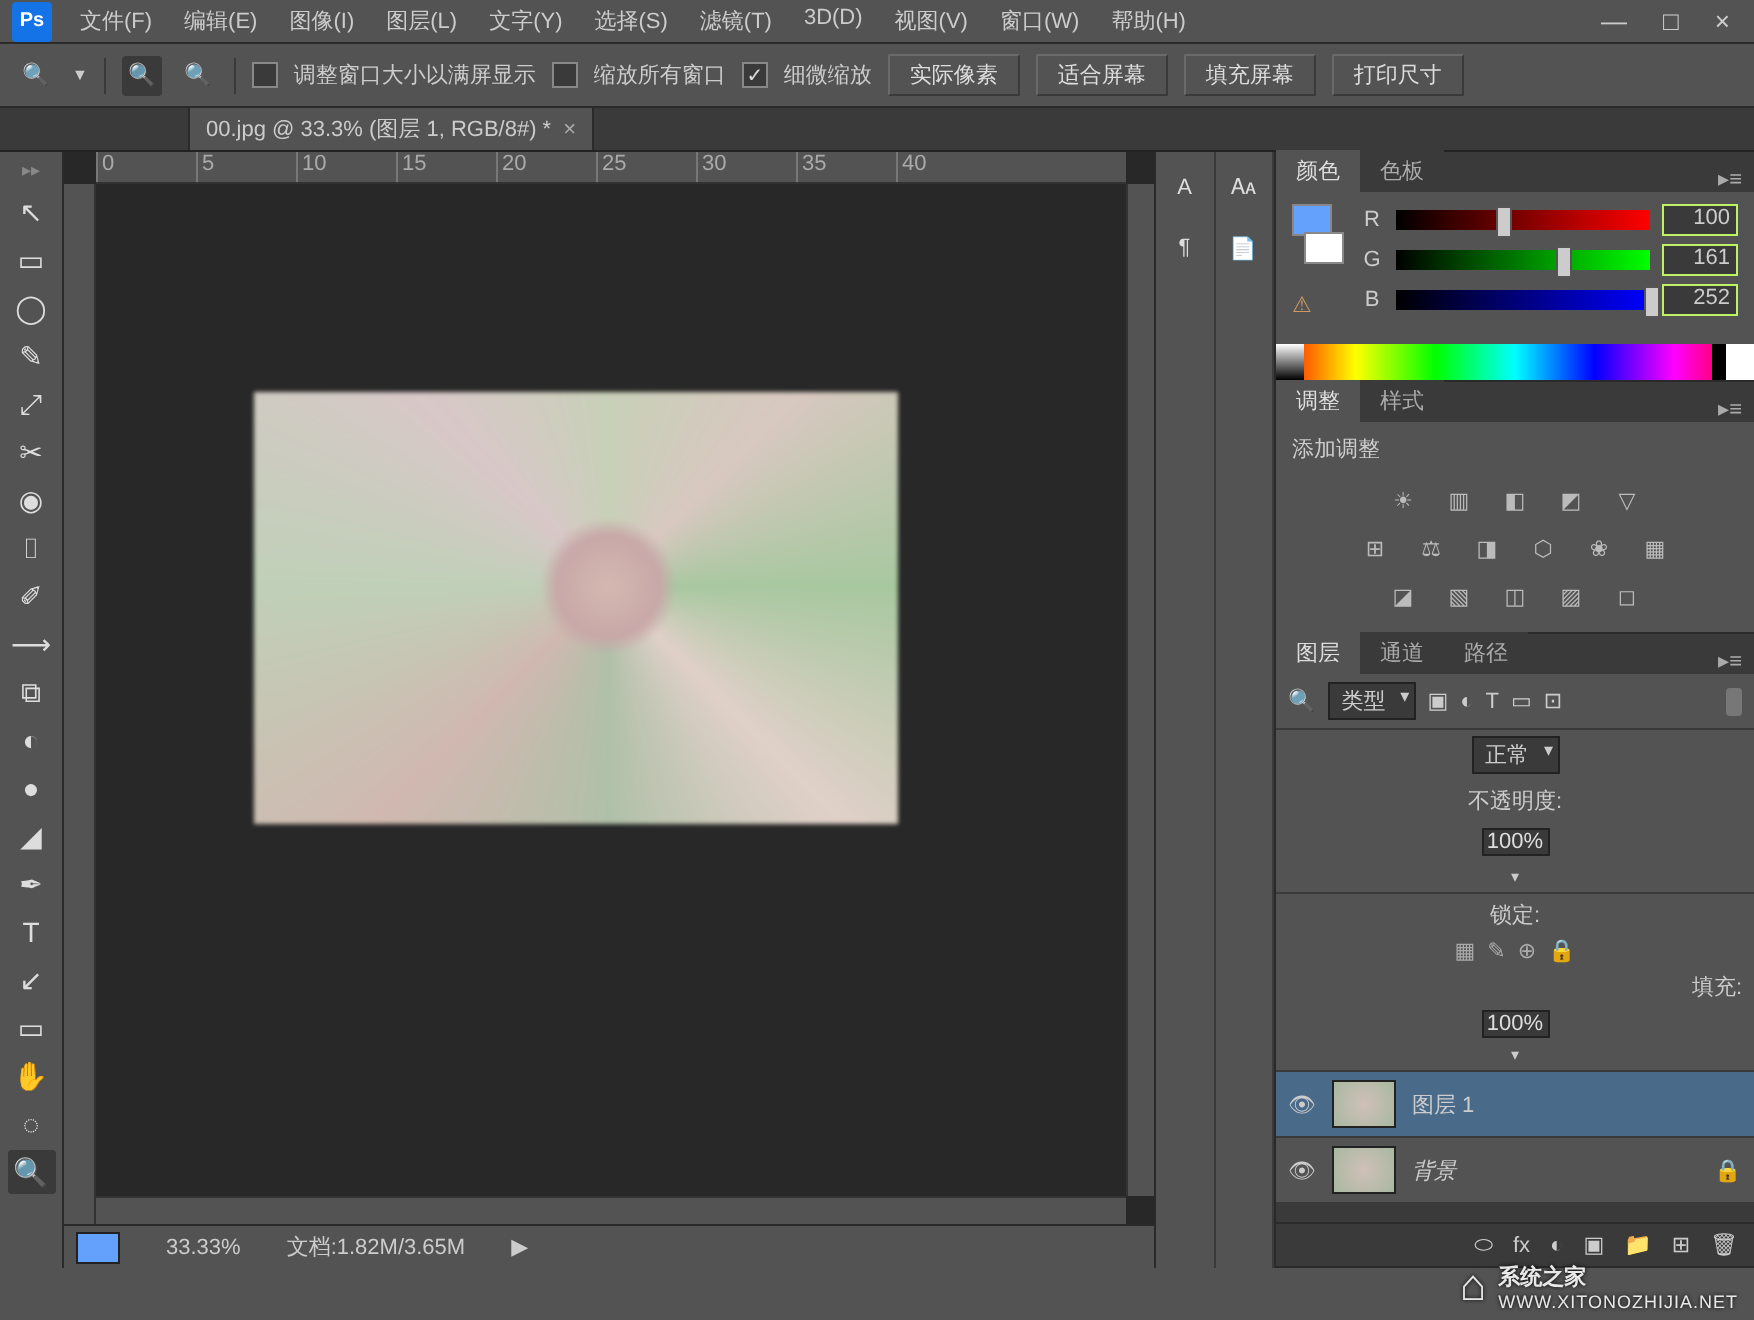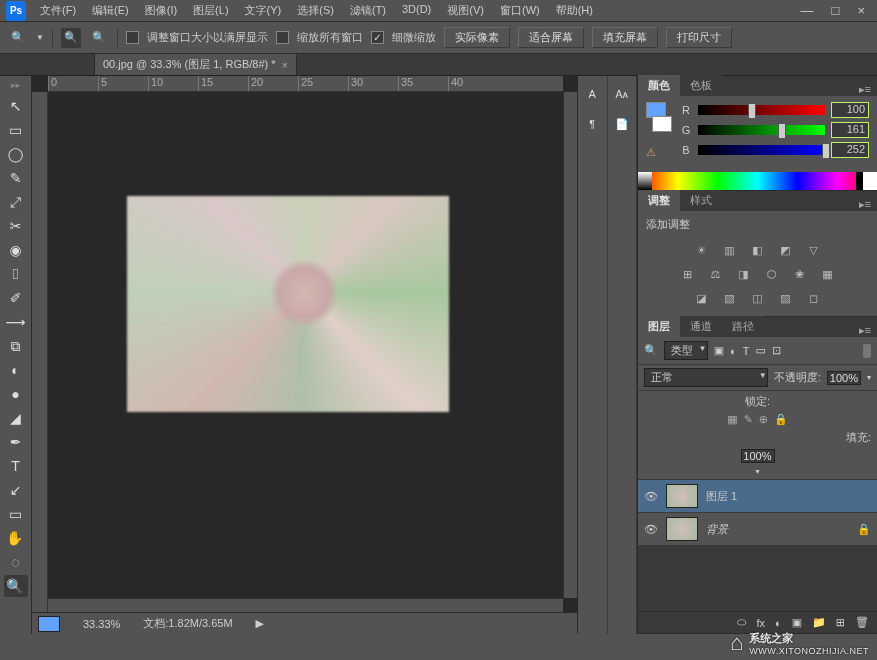--- a/index.html
+++ b/index.html
@@ -31,21 +31,21 @@
 .scroll-h { position: absolute; bottom: 22px; left: 16px; right: 14px; height: 14px; background: #535353; border-top: 1px solid #333; }
 .scroll-v { position: absolute; top: 16px; right: 0; bottom: 36px; width: 14px; background: #535353; border-left: 1px solid #333; }
 .status { position: absolute; bottom: 0; left: 0; right: 0; height: 22px; background: #535353; display: flex; align-items: center; padding: 0 6px; gap: 23px; border-top: 1px solid #2a2a2a; }
 .status .sw { width: 22px; height: 16px; background: #64a1fc; border: 1px solid #222; }
 .midstrip { width: 60px; background: #535353; border-left: 1px solid #2a2a2a; display: flex; }
 .midcol { width: 30px; display: flex; flex-direction: column; align-items: center; padding-top: 8px; gap: 10px; border-right: 1px solid #3a3a3a; }
 .panels { width: 240px; background: #535353; border-left: 1px solid #2a2a2a; display: flex; flex-direction: column; }
 .panel { border-bottom: 1px solid #2a2a2a; }
 .panel-tabs { display: flex; background: #3a3a3a; height: 20px; align-items: flex-end; }
 .ptab { padding: 3px 10px; background: #3a3a3a; cursor: pointer; color: #aaa; font-size: 11px; }
-.ptab.active { background: #535353; color: #ddd; font-weight: bold; }
+.ptab.active { background: #535353; color: #ddd; }
 .panel-body { padding: 6px 8px; }
 .color-row { display: flex; align-items: center; gap: 6px; margin-bottom: 4px; }
 .color-label { width: 12px; text-align: center; }
 .slider { flex: 1; height: 10px; position: relative; }
 .slider.r { background: linear-gradient(to right, #000, #f00); }
 .slider.g { background: linear-gradient(to right, #000, #0f0); }
 .slider.b { background: linear-gradient(to right, #000, #00f); }
 .slider::after { content: ""; position: absolute; top: -2px; width: 6px; height: 14px; background: #ccc; border: 1px solid #555; }
 .slider.r::after { left: 39%; }
 .slider.g::after { left: 63%; }
@@ -55,21 +55,21 @@
 .sw2 { width: 20px; height: 16px; border: 1px solid #888; background: #64a1fc; }
 .sw2.bg { background: #fff; margin-left: 6px; margin-top: -10px; }
 .spectrum { height: 18px; background: linear-gradient(to right, #f00, #ff0, #0f0, #0ff, #00f, #f0f, #f00); position: relative; margin-top: 4px; }
 .spectrum::before { content: ""; position: absolute; left: 0; top: 0; bottom: 0; width: 14px; background: linear-gradient(to bottom, #fff, #000); }
 .spectrum::after { content: ""; position: absolute; right: 0; top: 0; bottom: 0; width: 14px; background: #fff; border-left: 7px solid #000; }
 .adj-icons { display: flex; flex-wrap: wrap; gap: 10px; justify-content: center; padding: 4px 0; }
 .adj-icons span { width: 18px; height: 16px; display: inline-flex; align-items: center; justify-content: center; color: #bbb; cursor: pointer; }
 .layer-filter { display: flex; gap: 6px; align-items: center; padding: 4px 6px; border-bottom: 1px solid #3a3a3a; }
 .dd { background: #3a3a3a; border: 1px solid #222; padding: 1px 14px 1px 6px; position: relative; }
 .dd::after { content: "▾"; position: absolute; right: 2px; font-size: 9px; }
-.layer-opts { display: flex; gap: 6px; align-items: center; padding: 3px 6px; border-bottom: 1px solid #3a3a3a; font-size: 10px; }
+.layer-opts { display: flex; gap: 6px; align-items: center; padding: 3px 6px; border-bottom: 1px solid #3a3a3a; font-size: 10px; flex-direction: column; }
 .layer-item { display: flex; align-items: center; gap: 8px; padding: 4px 6px; border-bottom: 1px solid #3a3a3a; }
 .layer-item.sel { background: #4a6a8a; }
 .eye { width: 14px; color: #ccc; }
 .thumb { width: 32px; height: 24px; background: #888; border: 1px solid #222; background: radial-gradient(circle, #d0c0b8, #a8b8a0); }
 .layers-fill { flex: 1; background: #3a3a3a; }
 .layer-footer { height: 22px; background: #3a3a3a; display: flex; align-items: center; justify-content: flex-end; gap: 10px; padding: 0 8px; border-top: 1px solid #2a2a2a; }
 .watermark { position: absolute; right: 8px; bottom: 4px; color: #e8e8e8; display: flex; align-items: center; gap: 6px; font-size: 12px; text-shadow: 0 0 2px #000; }
 .watermark .house { font-size: 22px; }
 .watermark .sub { font-size: 9px; display: block; letter-spacing: 0.5px; }
 .panel-menu { margin-left: auto; padding: 0 6px; color: #aaa; cursor: pointer; }

